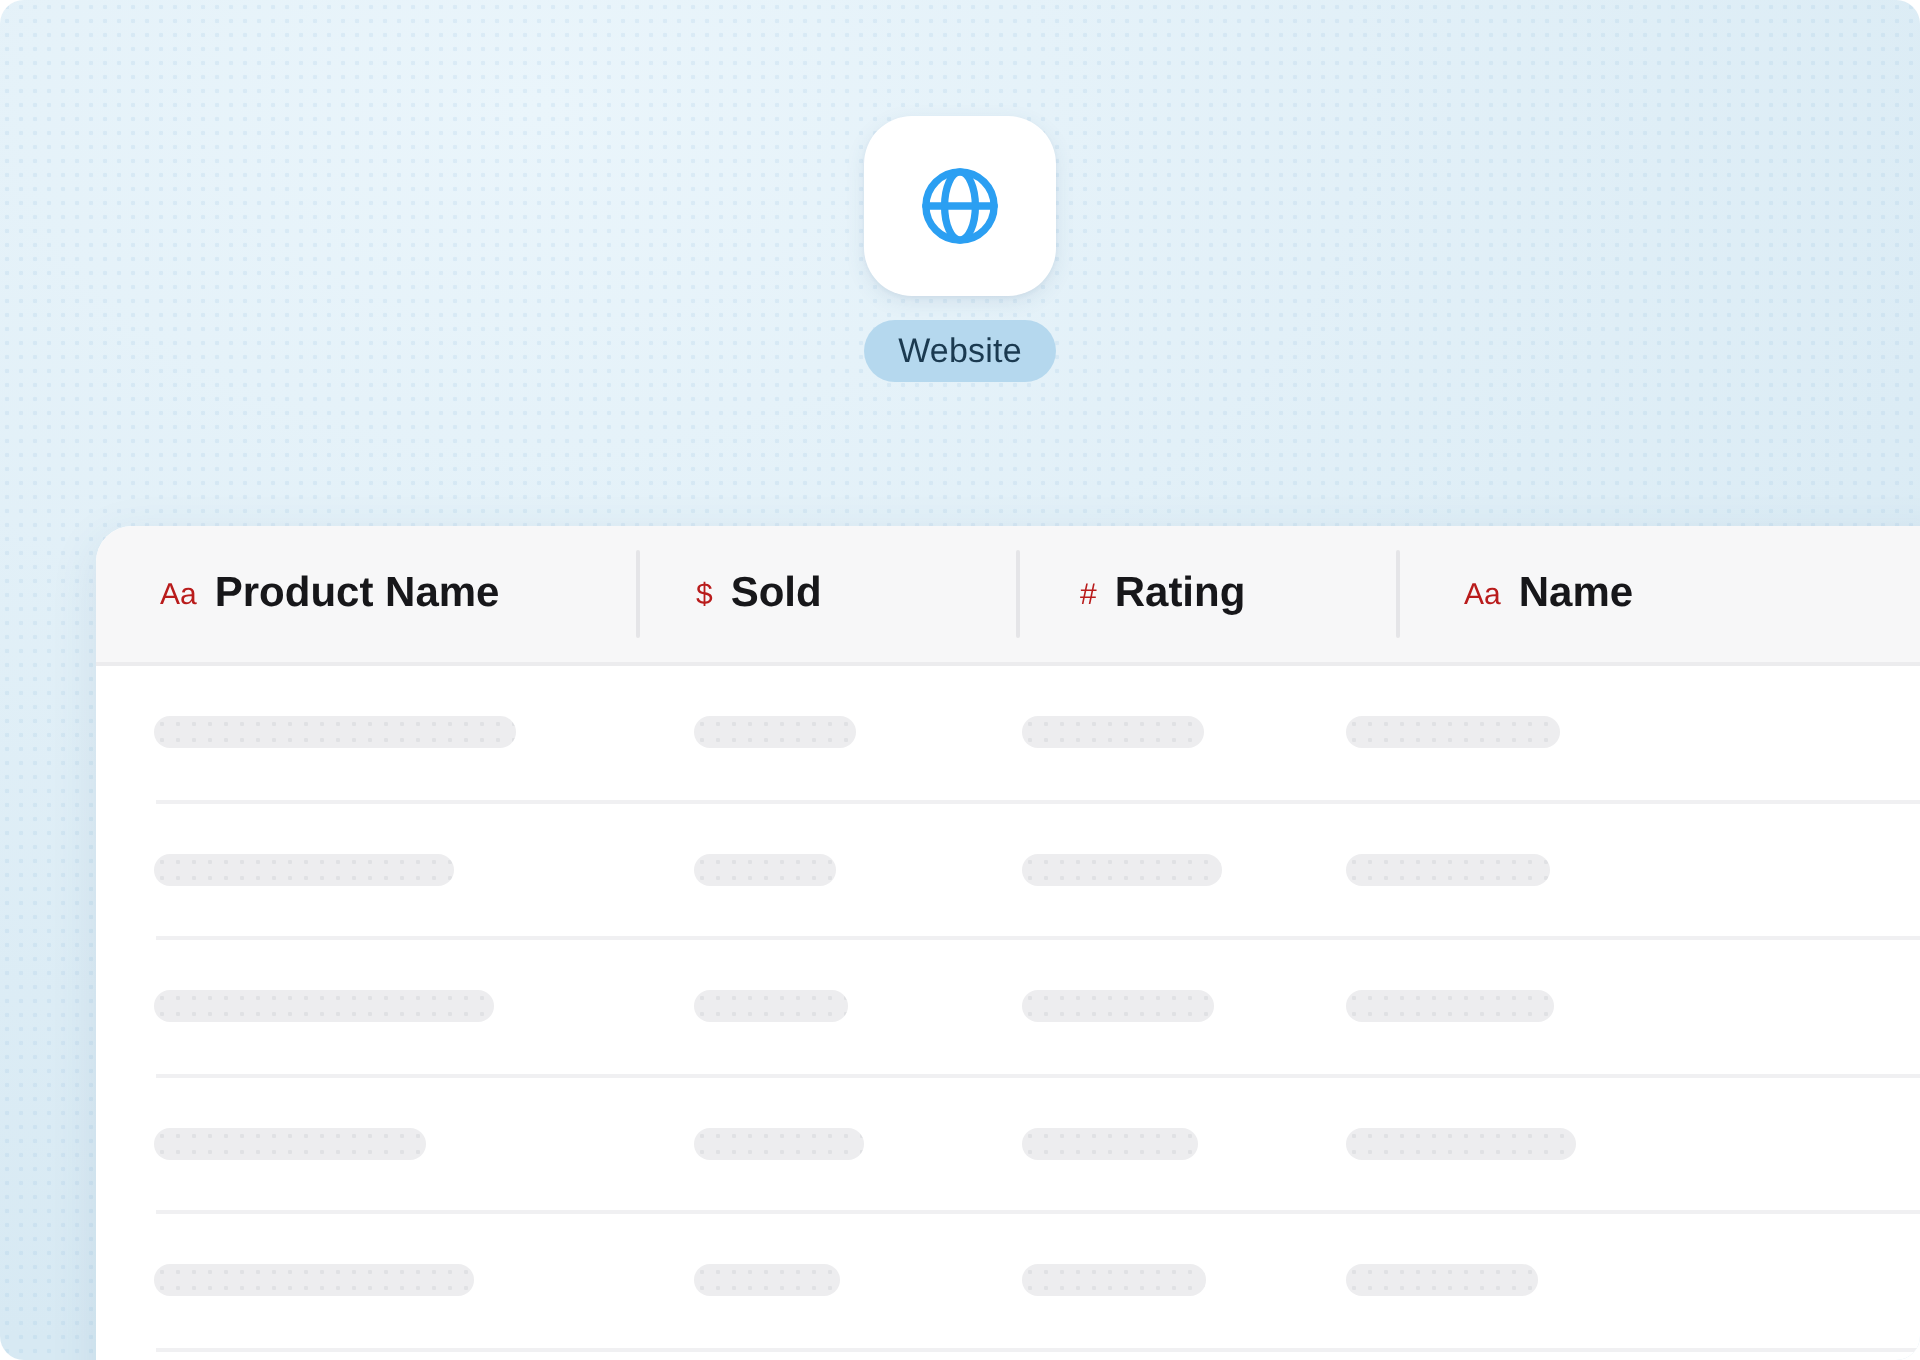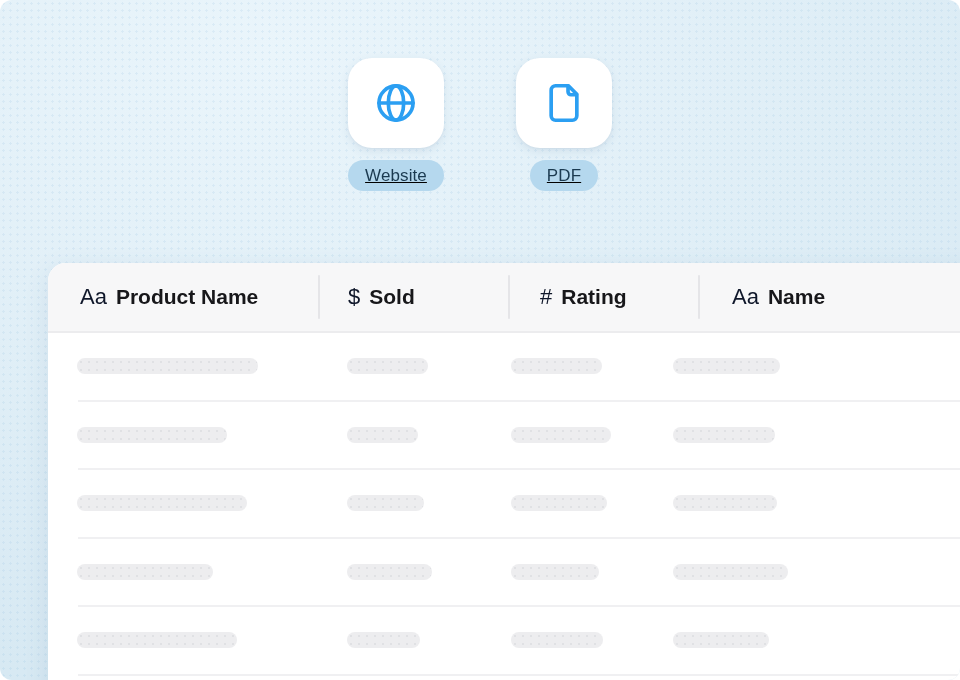--- a/index.html
+++ b/index.html
@@ -12,21 +12,21 @@
     font-family:"Liberation Sans", sans-serif;
     background:
       radial-gradient(rgba(140,185,220,0.16) 1px, transparent 1.3px),
       radial-gradient(130% 120% at 28% 8%, var(--bg-top, #eaf5fb) 0%, var(--bg-edge, #d7e9f3) 78%);
     background-size:7px 7px, 100% 100%;
   }
 
   
   .cards-row{
     position:absolute;top:58px;left:0;right:0;
-    display:flex;justify-content:center;gap:72px;text-decoration:underline;
+    display:flex;justify-content:center;gap:72px;
   }
   .card-group{display:flex;flex-direction:column;align-items:center;}
   .icon-card{
     width:96px;height:90px;
     background:#ffffff;
     border-radius:24px;
     box-shadow:0 3px 10px rgba(45,90,130,0.10), 0 1px 2px rgba(45,90,130,0.06);
     display:flex;align-items:center;justify-content:center;
     cursor:pointer;
   }
@@ -61,21 +61,21 @@
   }
   .hcell{
     position:absolute;top:0;height:68px;
     display:flex;align-items:center;gap:9px;
     cursor:pointer;
   }
   .hcell.p0{left:32px;}
   .hcell.p1{left:300px;}
   .hcell.p2{left:492px;}
   .hcell.p3{left:684px;}
-  .hprefix{color:#0f172a;font-size:22px;font-weight:400;}
+  .hprefix{color:#b91c1c;font-size:15px;font-weight:400;}
   .hlabel{color:#17171a;font-size:21px;font-weight:600;}
   .vdivider{
     position:absolute;top:12px;width:2px;height:44px;
     background:#e5e5e8;border-radius:1px;
   }
   .vdivider.d0{left:270px;}
   .vdivider.d1{left:460px;}
   .vdivider.d2{left:650px;}
 
   
@@ -110,29 +110,20 @@
         <svg width="44" height="44" viewBox="0 0 24 24" fill="none" stroke="#2b9ff2" stroke-width="2" stroke-linecap="round" stroke-linejoin="round">
           <circle cx="12" cy="12" r="9.3"></circle>
           <ellipse cx="12" cy="12" rx="4.2" ry="9.3"></ellipse>
           <line x1="2.7" y1="12" x2="21.3" y2="12"></line>
         </svg>
       </div>
       <div class="pill">Website</div>
     </div>
 
 
-    <div class="card-group">
-      <div class="icon-card">
-        <svg width="44" height="44" viewBox="0 0 24 24" fill="none" stroke="#2b9ff2" stroke-width="2" stroke-linecap="round" stroke-linejoin="round">
-          <path d="M14.4 2.6 H7.4 A2.4 2.4 0 0 0 5 5 v14 a2.4 2.4 0 0 0 2.4 2.4 h9.2 a2.4 2.4 0 0 0 2.4 -2.4 V7.2 Z"></path>
-          <path d="M14.2 2.8 V5.9 a1.6 1.6 0 0 0 1.6 1.6 h3"></path>
-        </svg>
-      </div>
-      <div class="pill">PDF</div>
-    </div>
 
   </div>
 
   <div class="table-card">
 
     <div class="table-header">
       <div class="hcell p0">
         <span class="hprefix">Aa</span>
         <span class="hlabel">Product Name</span>
       </div>

